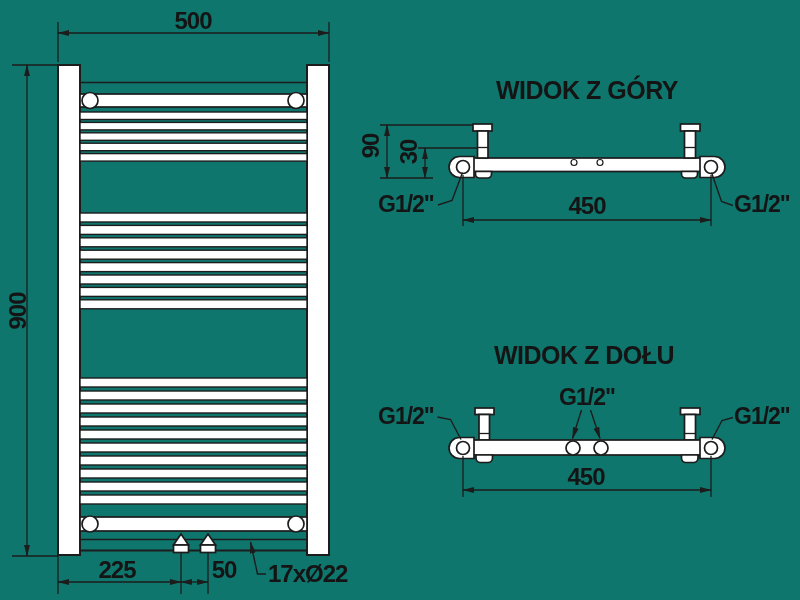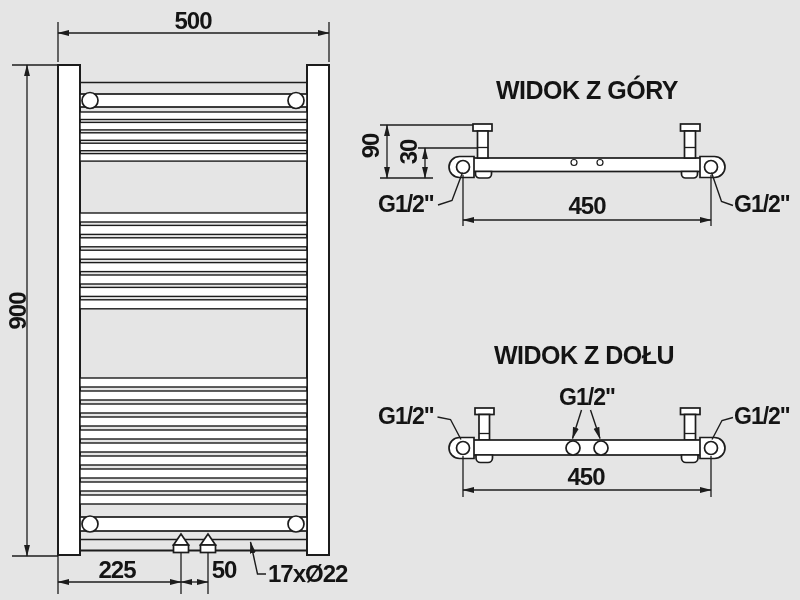--- a/index.html
+++ b/index.html
@@ -1,16 +1,16 @@
 <!DOCTYPE html>
 <html><head>
 <meta charset="utf-8">
 <style>
   html,body{margin:0;padding:0;background:#ffffff;}
-  .canvas{position:relative;width:800px;height:600px;background:#e5e5e5;overflow:hidden;}
+  .canvas{position:relative;width:800px;height:600px;background:#0f766e;overflow:hidden;}
   svg{display:block;}
   svg text{fill:#141414;font-family:"Liberation Sans",sans-serif;}
   .dim{font-size:24px;font-weight:700;letter-spacing:-1px;}
   .lbl{font-size:23px;font-weight:700;letter-spacing:-1px;}
   .title{font-size:25px;font-weight:700;letter-spacing:-0.5px;}
   .outline{fill:#fff;stroke:#1c1c1c;stroke-width:2;}
   .mid{fill:#fff;stroke:#1c1c1c;stroke-width:1.7;}
   .rung{fill:#fff;stroke:#1c1c1c;stroke-width:1.4;}
   .thin{fill:none;stroke:#1c1c1c;stroke-width:1.5;}
   .dimline{fill:none;stroke:#1c1c1c;stroke-width:1.3;}

